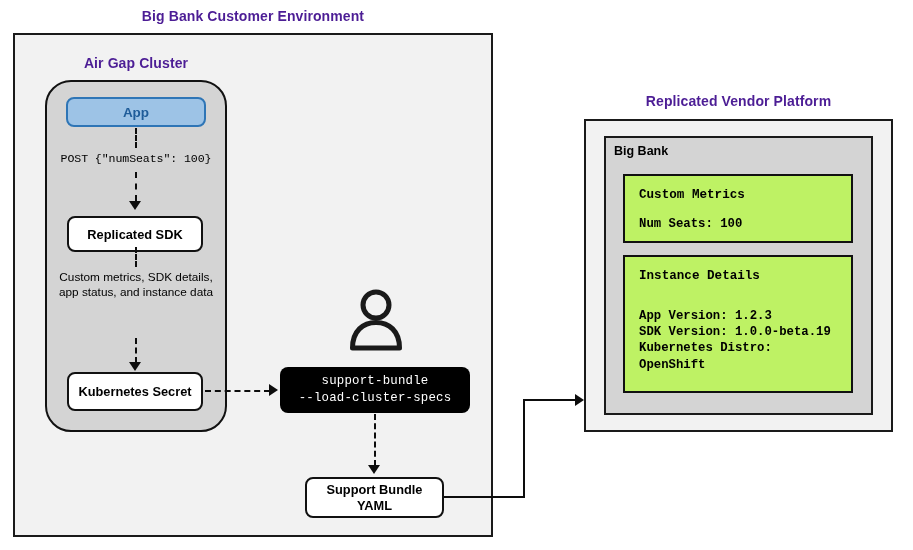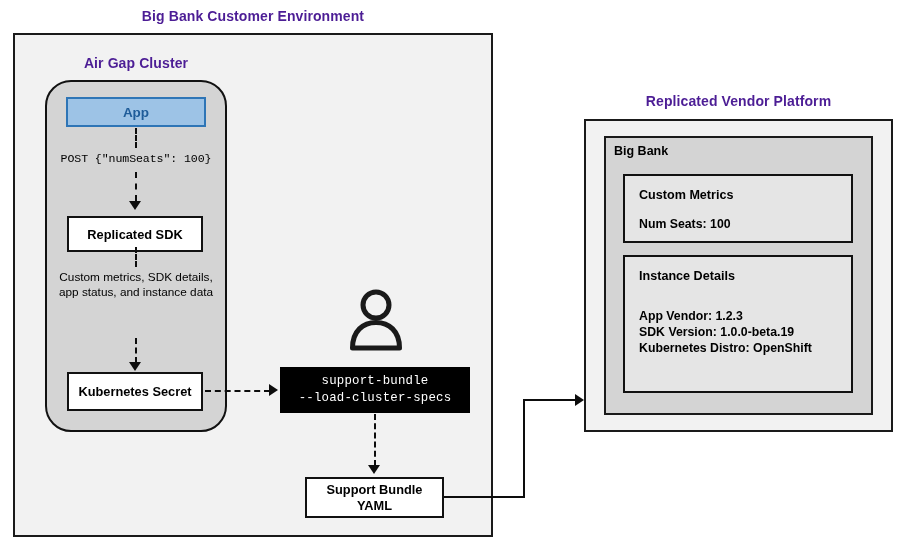--- a/index.html
+++ b/index.html
@@ -16,20 +16,21 @@
     overflow: hidden;
   }
 
   
   .abs { position: absolute; box-sizing: border-box; }
   .center-text {
     display: flex;
     align-items: center;
     justify-content: center;
     text-align: center;
+    border-radius: 8px;
   }
 
   
   .diagram-title {
     font-size: 14px;
     font-weight: bold;
     color: #4c1d95;
     letter-spacing: 0.1px;
     white-space: nowrap;
   }
@@ -114,23 +115,24 @@
     background: #d4d4d4;
     border: 2px solid #1a1a1a;
   }
   .tenant-title {
     left: 614px; top: 144px;
     font-size: 12.5px;
     font-weight: bold;
     color: #000;
   }
   .card {
-    background: #e5e5e5;
+    background: #bef264;
     border: 2px solid #111111;
     padding: 12px 14px 10px 14px;
+    font-family: Liberation Mono, monospace;
   }
   .metrics-card  { left: 623px; top: 174px; width: 230px; height: 69px; }
   .details-card  { left: 623px; top: 255px; width: 230px; height: 138px; }
   .card-title {
     font-size: 12.6px;
     font-weight: bold;
     color: #000;
     margin: 0 0 14px 0;
   }
   .card-line {
@@ -238,18 +240,18 @@
   <div class="abs tenant-title">Big Bank</div>
 
   <div class="abs card metrics-card">
     <p class="card-title">Custom Metrics</p>
     <p class="card-line">Num Seats: 100</p>
   </div>
 
   <div class="abs card details-card">
     <p class="card-title">Instance Details</p>
     <div class="spacer-line"></div>
-    <p class="card-line">App Vendor: 1.2.3</p>
+    <p class="card-line">App Version: 1.2.3</p>
     <p class="card-line">SDK Version: 1.0.0-beta.19</p>
     <p class="card-line">Kubernetes Distro: OpenShift</p>
   </div>
 
 </div>
 
 </body></html>

